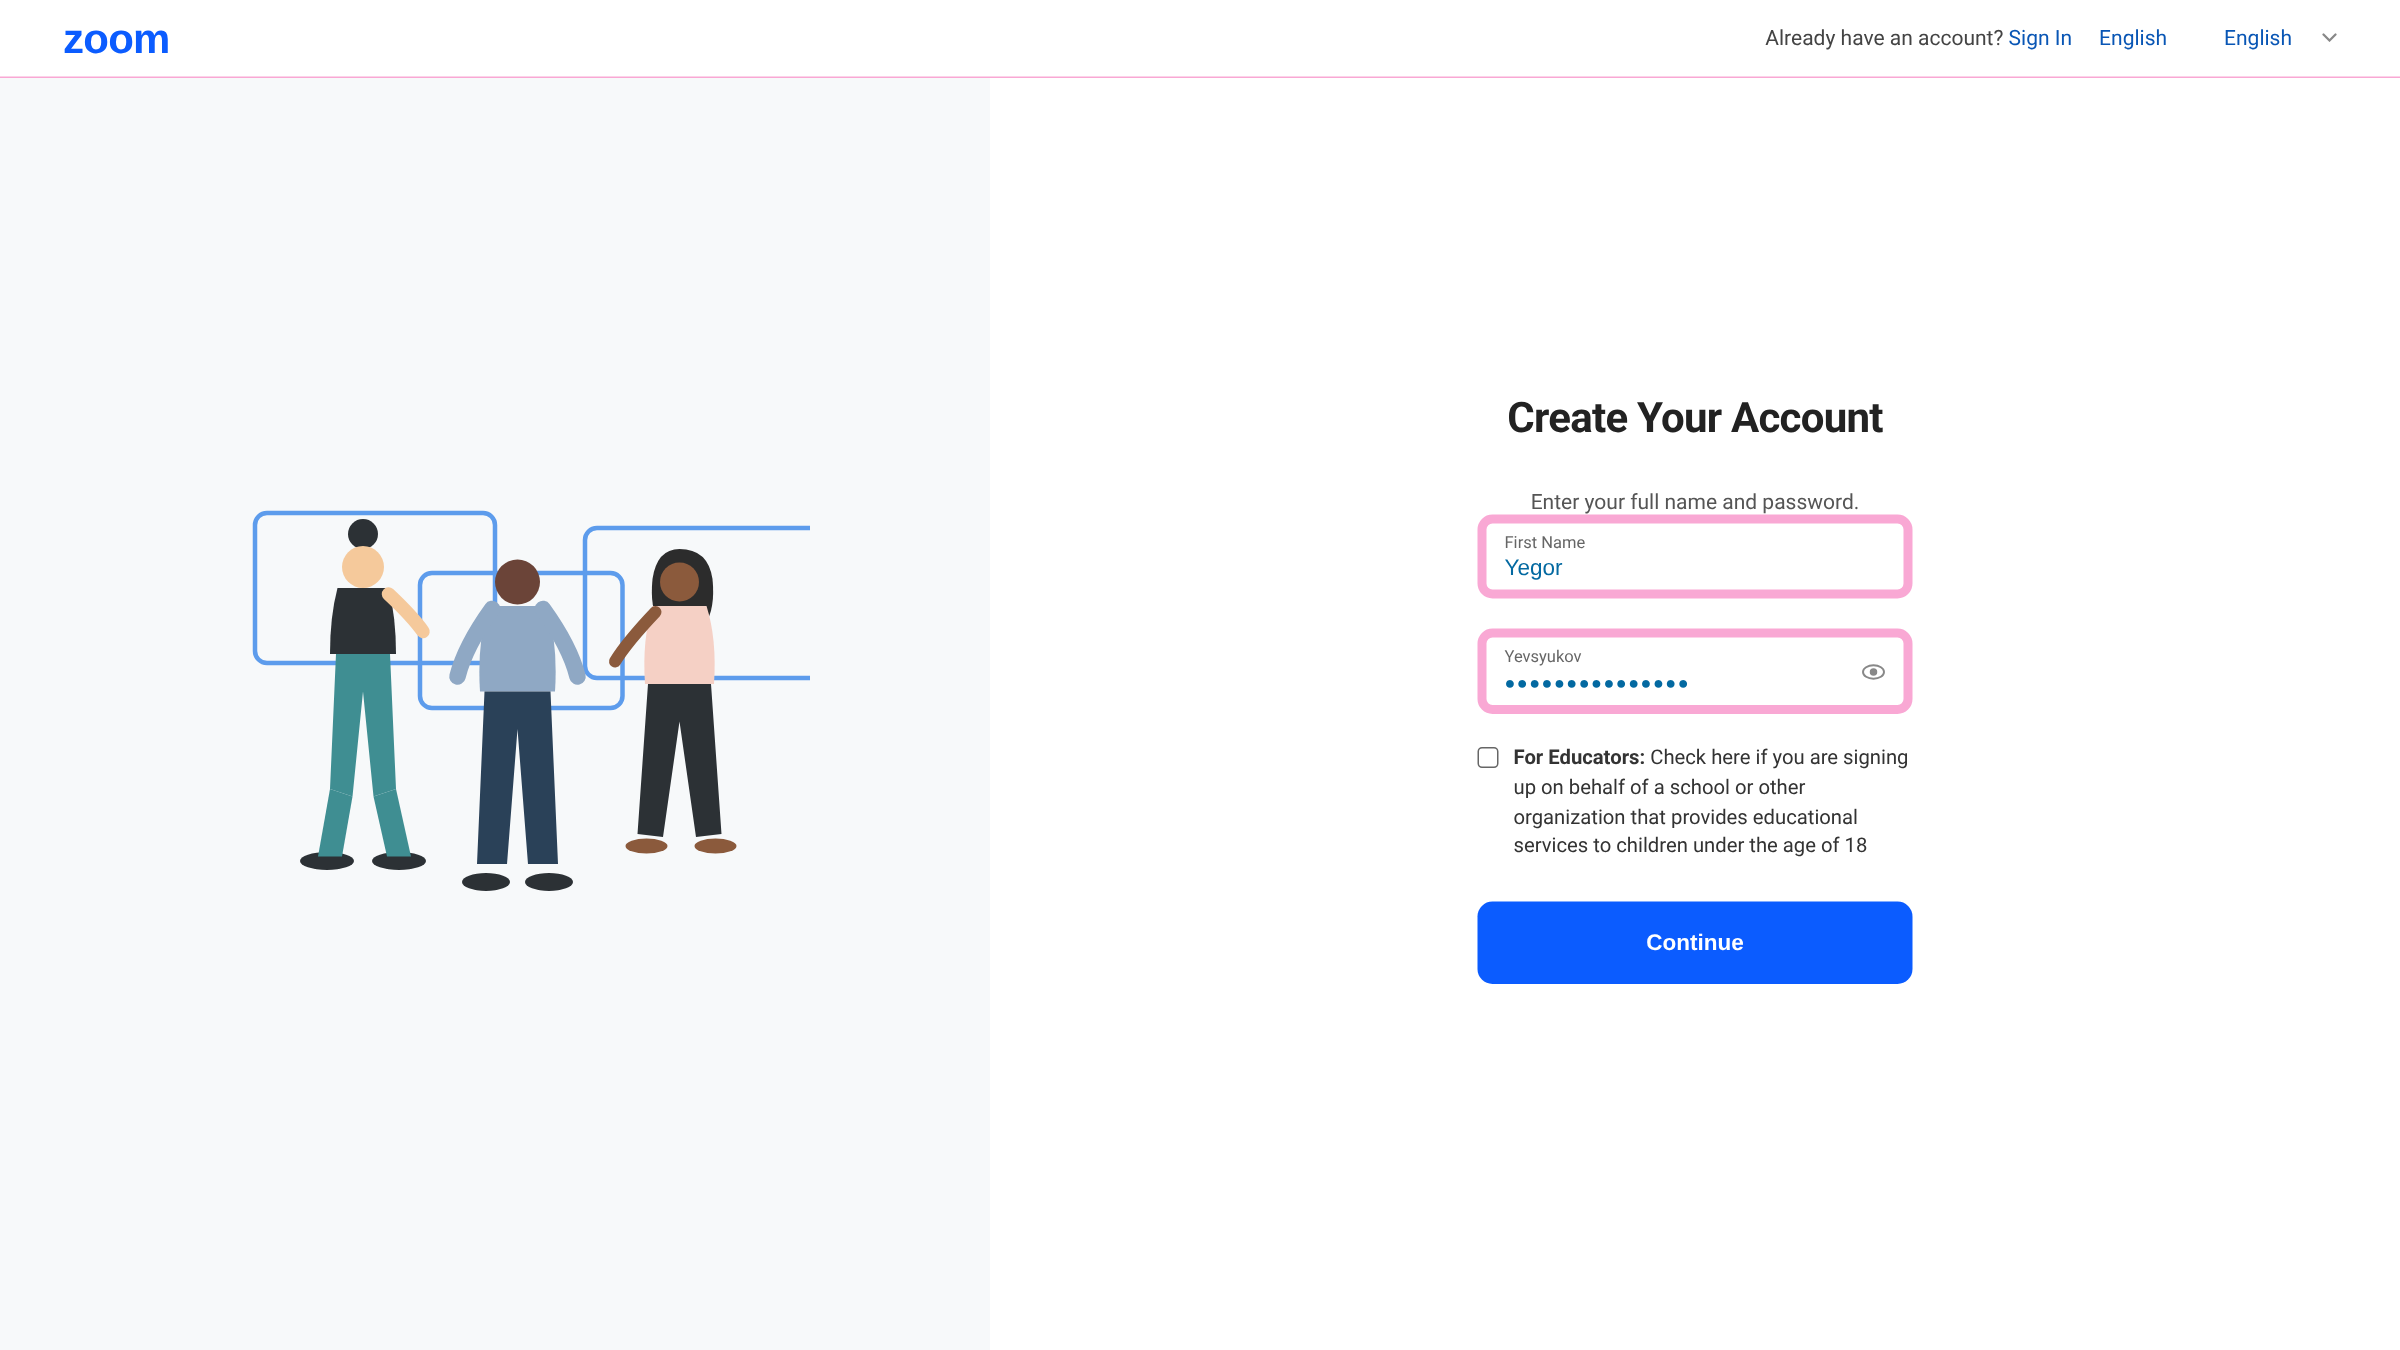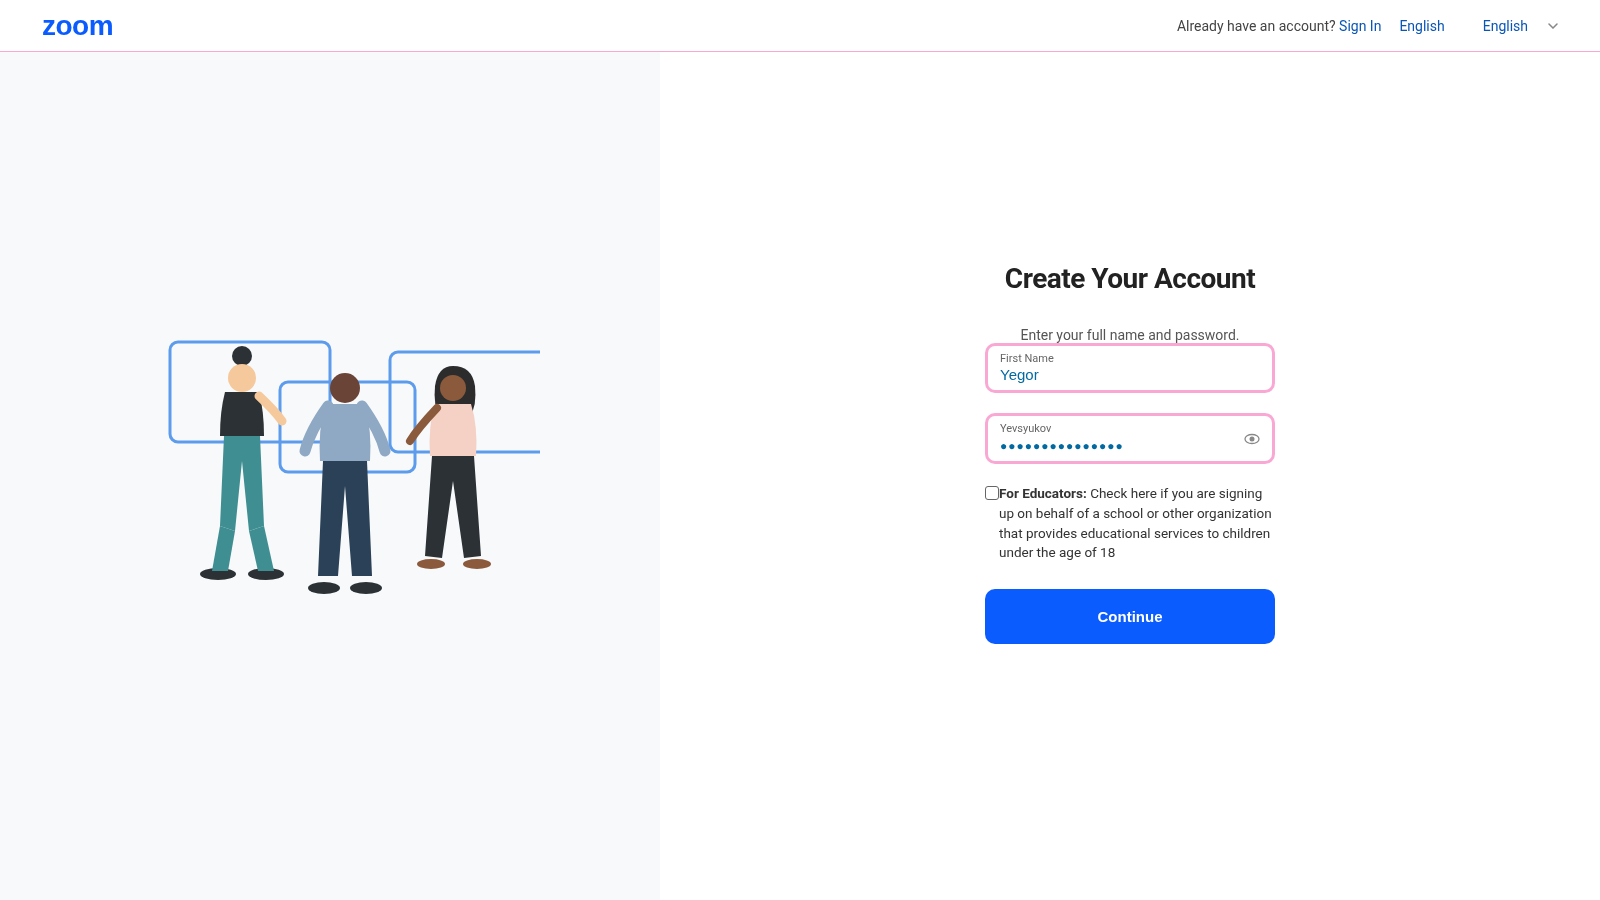--- a/index.html
+++ b/index.html
@@ -90,21 +90,21 @@
       margin-bottom: 32px;
       letter-spacing: -0.5px;
     }
     .subtitle {
       font-size: 14px;
       color: #555;
       text-align: center;
     }
     .field {
       position: relative;
-      border: 3px solid #f9a8d4;
+      border: 6px solid #f9a8d4;
       border-radius: 10px;
       padding: 6px 12px 6px 12px;
       margin-bottom: 20px;
       background: #fff;
     }
     .field-label {
       font-size: 11px;
       color: #666;
       display: block;
       line-height: 1.2;
@@ -130,20 +130,21 @@
       top: 50%;
       transform: translateY(-50%);
       color: #888;
       cursor: pointer;
       width: 16px;
       height: 16px;
     }
     .checkbox-row {
       display: flex;
       align-items: flex-start;
+      gap: 10px;
       margin-bottom: 26px;
       font-size: 13.5px;
       line-height: 1.45;
       color: #333;
     }
     .checkbox {
       width: 14px;
       height: 14px;
       border: 1.5px solid #666;
       border-radius: 3px;

